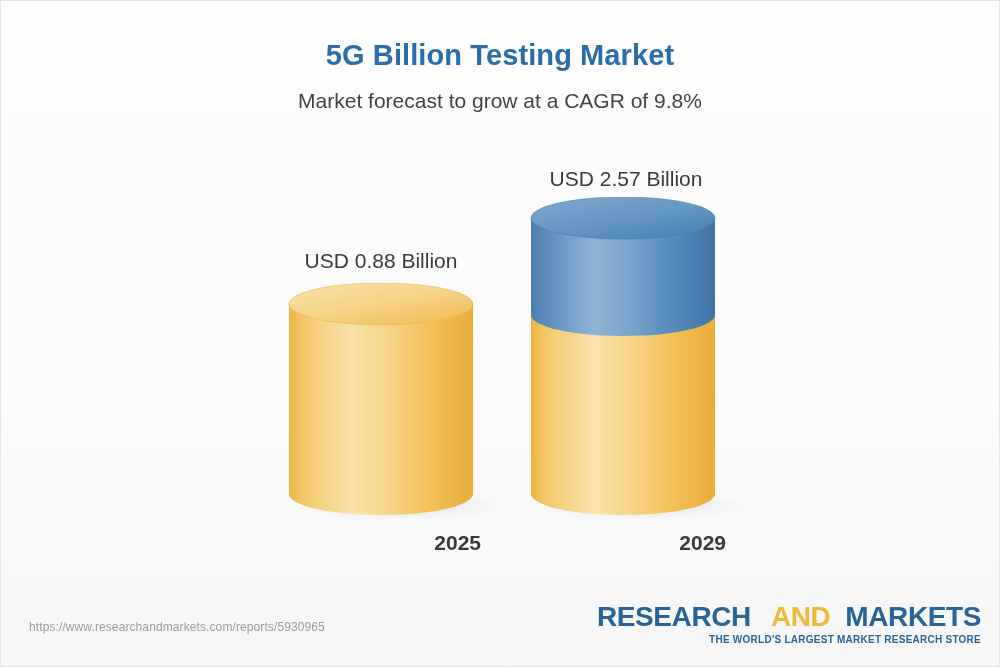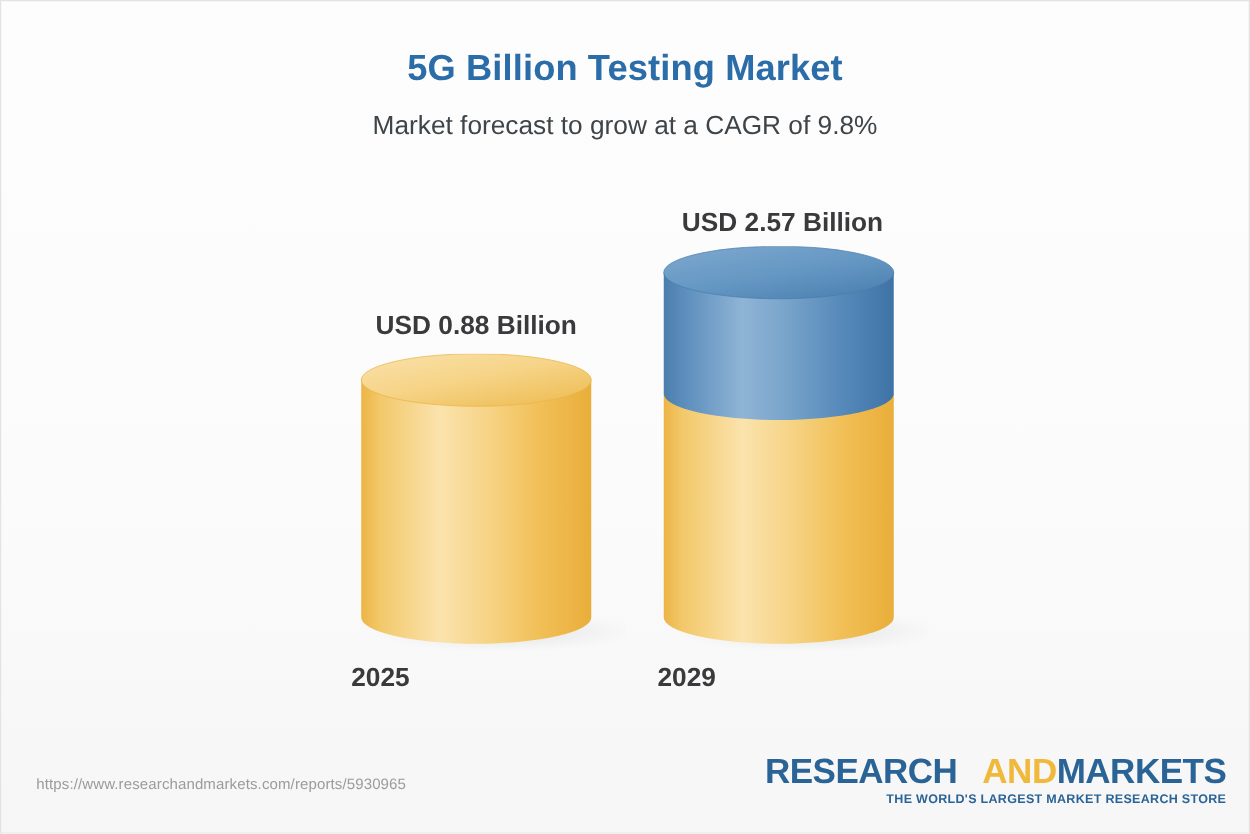--- a/index.html
+++ b/index.html
@@ -54,28 +54,28 @@
   }
 
   .bar-group {
     position: absolute;
   }
 
   .value-label {
     position: absolute;
     text-align: center;
     font-size: 21px;
-    font-weight: bold;
+    font-weight: normal;
     color: #3a3a3c;
     white-space: nowrap;
   }
 
   .axis-label {
     position: absolute;
-    text-align: left;
+    text-align: right;
     font-size: 21px;
     font-weight: bold;
     color: #3a3a3c;
     white-space: nowrap;
   }
 
   
   .footer {
     position: absolute;
     left: 0;
@@ -204,18 +204,18 @@
       <ellipse cx="110" cy="21" rx="92" ry="21" fill="url(#blueTop)" stroke="#4a7fae" stroke-width="0.6"></ellipse>
     </svg>
 
     <div class="axis-label" style="left:525px; top:530px; width:200px;">2029</div>
 
   </div>
 
   <div class="footer">
     <div class="footer-url">https://www.researchandmarkets.com/reports/5930965</div>
     <div class="logo">
-      <div class="logo-main"><span class="logo-blue">RESEARCH</span><span class="logo-gold" style="margin-left:20px;">AND</span><span class="logo-blue" style="margin-left:0;text-align:center;">MARKETS</span></div>
+      <div class="logo-main"><span class="logo-blue">RESEARCH</span><span class="logo-gold" style="margin-left:20px;">AND</span><span class="logo-blue" style="margin-left:15px;text-align:center;">MARKETS</span></div>
       <div class="logo-tag">THE WORLD'S LARGEST MARKET RESEARCH STORE</div>
     </div>
   </div>
 
 </div>
 
 </body></html>

